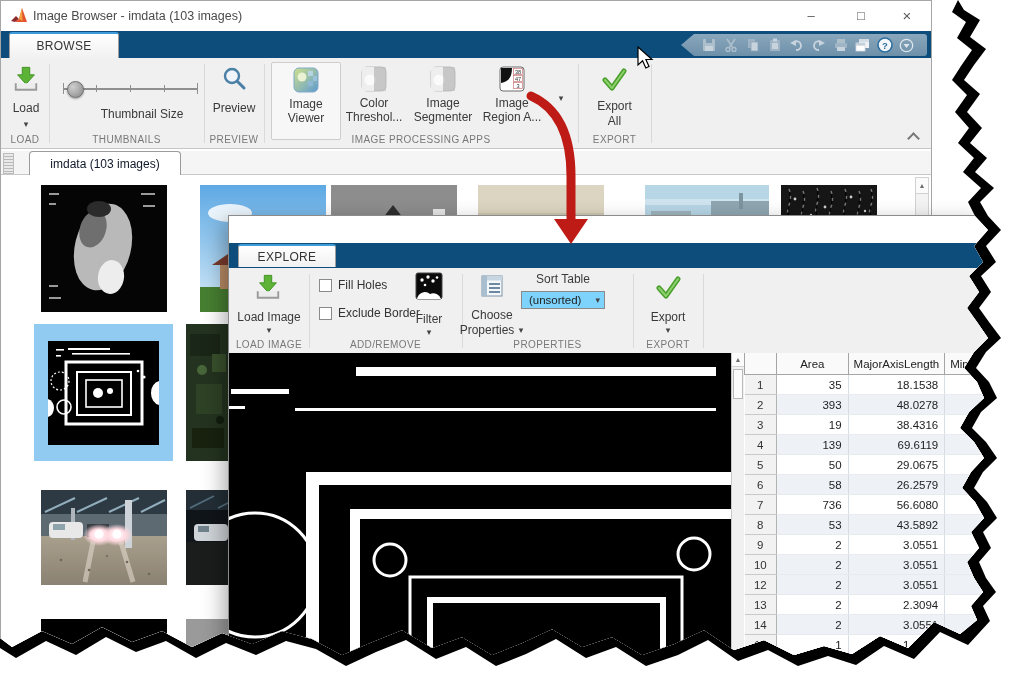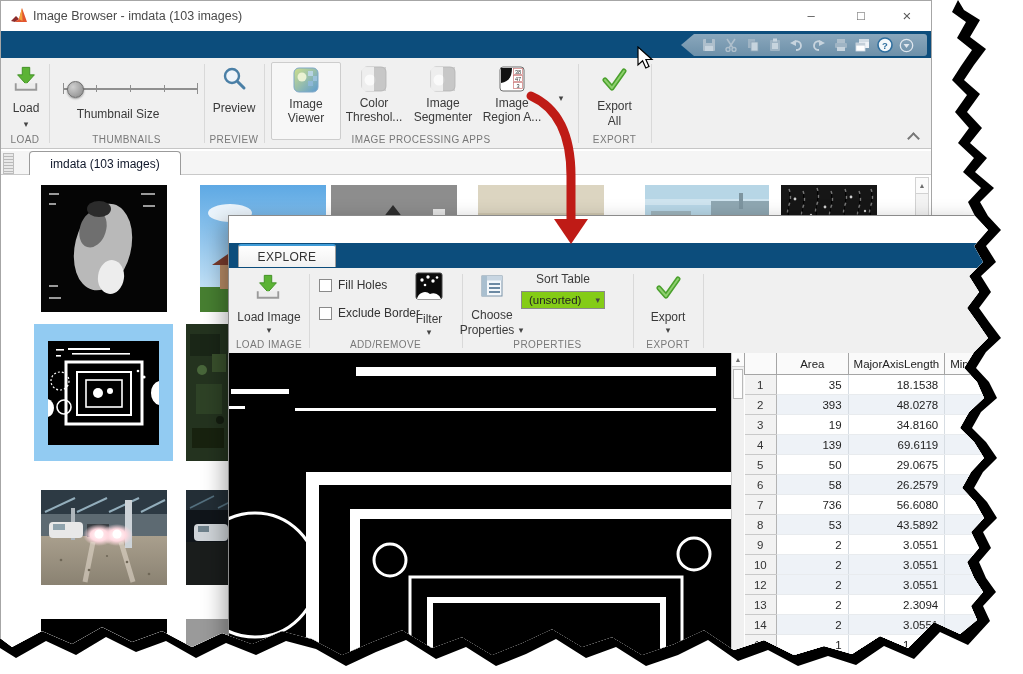--- a/index.html
+++ b/index.html
@@ -55,21 +55,21 @@
   .scr-btn{width:100%;height:15px;border-bottom:1px solid #d2d2d2;background:#fbfbfb;font-size:7px;color:#6e6e6e;text-align:center;line-height:15px;}
 
   
   .analyzer .titlebar{height:27px;border-bottom:1px solid #e3e3e3;}
   .analyzer .logo{left:10px;top:5px;width:17px;height:16px;}
   .analyzer .ttext{left:31px;line-height:27px;font-size:12.5px;color:#333;}
   .analyzer .tabband{top:27px;height:25px;}
   .analyzer .ribbon{top:52px;height:85px;border-bottom:none;}
   .cbrow{position:absolute;display:flex;align-items:center;gap:6px;font-size:12px;color:#333;}
   .cbox{width:11px;height:11px;border:1px solid #8a8a8a;background:#fff;display:inline-block;}
-  .sortbox{position:absolute;height:18px;background:#84cc16;border:1px solid #8a8a8a;font-size:11.5px;color:#222;display:flex;align-items:center;justify-content:space-between;padding:0 4px 0 7px;box-sizing:border-box;}
+  .sortbox{position:absolute;height:18px;background:#7dd3fc;border:1px solid #8a8a8a;font-size:11.5px;color:#222;display:flex;align-items:center;justify-content:space-between;padding:0 4px 0 7px;box-sizing:border-box;}
 
   .imgpane{position:absolute;left:0;top:137px;width:502px;height:313px;background:#000;}
   .vscroll2{position:absolute;left:502px;top:137px;width:13px;height:313px;background:#f0f0f0;border-left:1px solid #c9c9c9;box-sizing:border-box;}
   .thumb2{position:absolute;left:1px;top:16px;width:10px;height:30px;background:#fcfcfc;border:1px solid #b9b9b9;box-sizing:border-box;}
 
   table.region{position:absolute;left:515px;top:137px;border-collapse:collapse;font-size:11.5px;color:#222;background:#fff;table-layout:fixed;}
   table.region th{height:21px;background:#fafafa;border:1px solid #a5a5a5;border-top:none;font-weight:normal;color:#222;padding:0 5px;}
   table.region td{height:19px;border-right:1px solid #d7dde3;border-bottom:1px solid #e8ebee;padding:0 6px;white-space:nowrap;overflow:hidden;}
   table.region td:first-child{background:#f2f2f2;border-right:1px solid #b3b3b3;border-bottom:1px solid #c9c9c9;text-align:center;color:#333;}
   table.region tr.alt td{background:#eef2f7;}
@@ -94,20 +94,21 @@
           <polygon points="5,15 9,12 12,1 17,15" fill="#e2552f"></polygon>
           <polygon points="9,12 12,1 12.5,14" fill="#f2a23c"></polygon>
         </svg>
         <span class="ttext">Image Browser - imdata (103 images)</span>
         <span class="winctl" style="left:793px;width:34px;">–</span>
         <span class="winctl" style="left:843px;width:34px;">□</span>
         <span class="winctl" style="left:888px;width:36px;font-size:15px;">×</span>
       </div>
 
       <div class="tabband">
+        <div class="ribtab" style="left:8px;width:108px;">BROWSE</div>
         <div class="qat">
           <span class="qi">
               <svg width="14" height="14" viewBox="0 0 14 14">
                 <rect x="1" y="1" width="12" height="12" rx="1" fill="#aebfcc"></rect>
                 <rect x="4" y="1" width="6" height="4" fill="#7d9cb2"></rect>
                 <rect x="3" y="8" width="8" height="5" fill="#c7d4de"></rect>
               </svg>
             </span>
           <span class="qi">
               <svg width="14" height="14" viewBox="0 0 14 14">
@@ -182,21 +183,21 @@
         <div class="seclabel" style="left:0;width:48px;">LOAD</div>
         <div class="vsep" style="left:48px;"></div>
 
         <div class="slider-track" style="left:62px;top:30px;width:134px;"></div>
         <span class="tick" style="left:62px;top:25px;height:11px;"></span>
         <span class="tick" style="left:95px;top:27px;height:7px;"></span>
         <span class="tick" style="left:129px;top:27px;height:7px;"></span>
         <span class="tick" style="left:163px;top:27px;height:7px;"></span>
         <span class="tick" style="left:196px;top:25px;height:11px;"></span>
         <span class="knob" style="left:66px;top:23px;"></span>
-        <div class="riblabel" style="left:40px;width:154px;top:49px;">Thumbnail Size</div>
+        <div class="riblabel" style="left:64px;width:154px;top:49px;">Thumbnail Size</div>
         <div class="seclabel" style="left:48px;width:155px;">THUMBNAILS</div>
         <div class="vsep" style="left:203px;"></div>
 
         <svg style="position:absolute;left:221px;top:8px;" width="26" height="26" viewBox="0 0 26 26">
           <circle cx="10" cy="10" r="7" fill="#eef4fa" stroke="#4a7fa6" stroke-width="2.4"></circle>
           <line x1="15.5" y1="15.5" x2="22" y2="22" stroke="#4a7fa6" stroke-width="3" stroke-linecap="round"></line>
         </svg>
         <div class="riblabel" style="left:203px;width:60px;top:43px;">Preview</div>
         <div class="seclabel" style="left:203px;width:60px;">PREVIEW</div>
         <div class="vsep" style="left:263px;"></div>
@@ -578,21 +579,21 @@
             </tr>
             <tr class="alt">
               <td>2</td>
               <td class="r">393</td>
               <td class="r">48.0278</td>
               <td></td>
             </tr>
             <tr>
               <td>3</td>
               <td class="r">19</td>
-              <td class="r">34.8160</td>
+              <td class="r">38.4316</td>
               <td></td>
             </tr>
             <tr class="alt">
               <td>4</td>
               <td class="r">139</td>
               <td class="r">69.6119</td>
               <td></td>
             </tr>
             <tr>
               <td>5</td>

